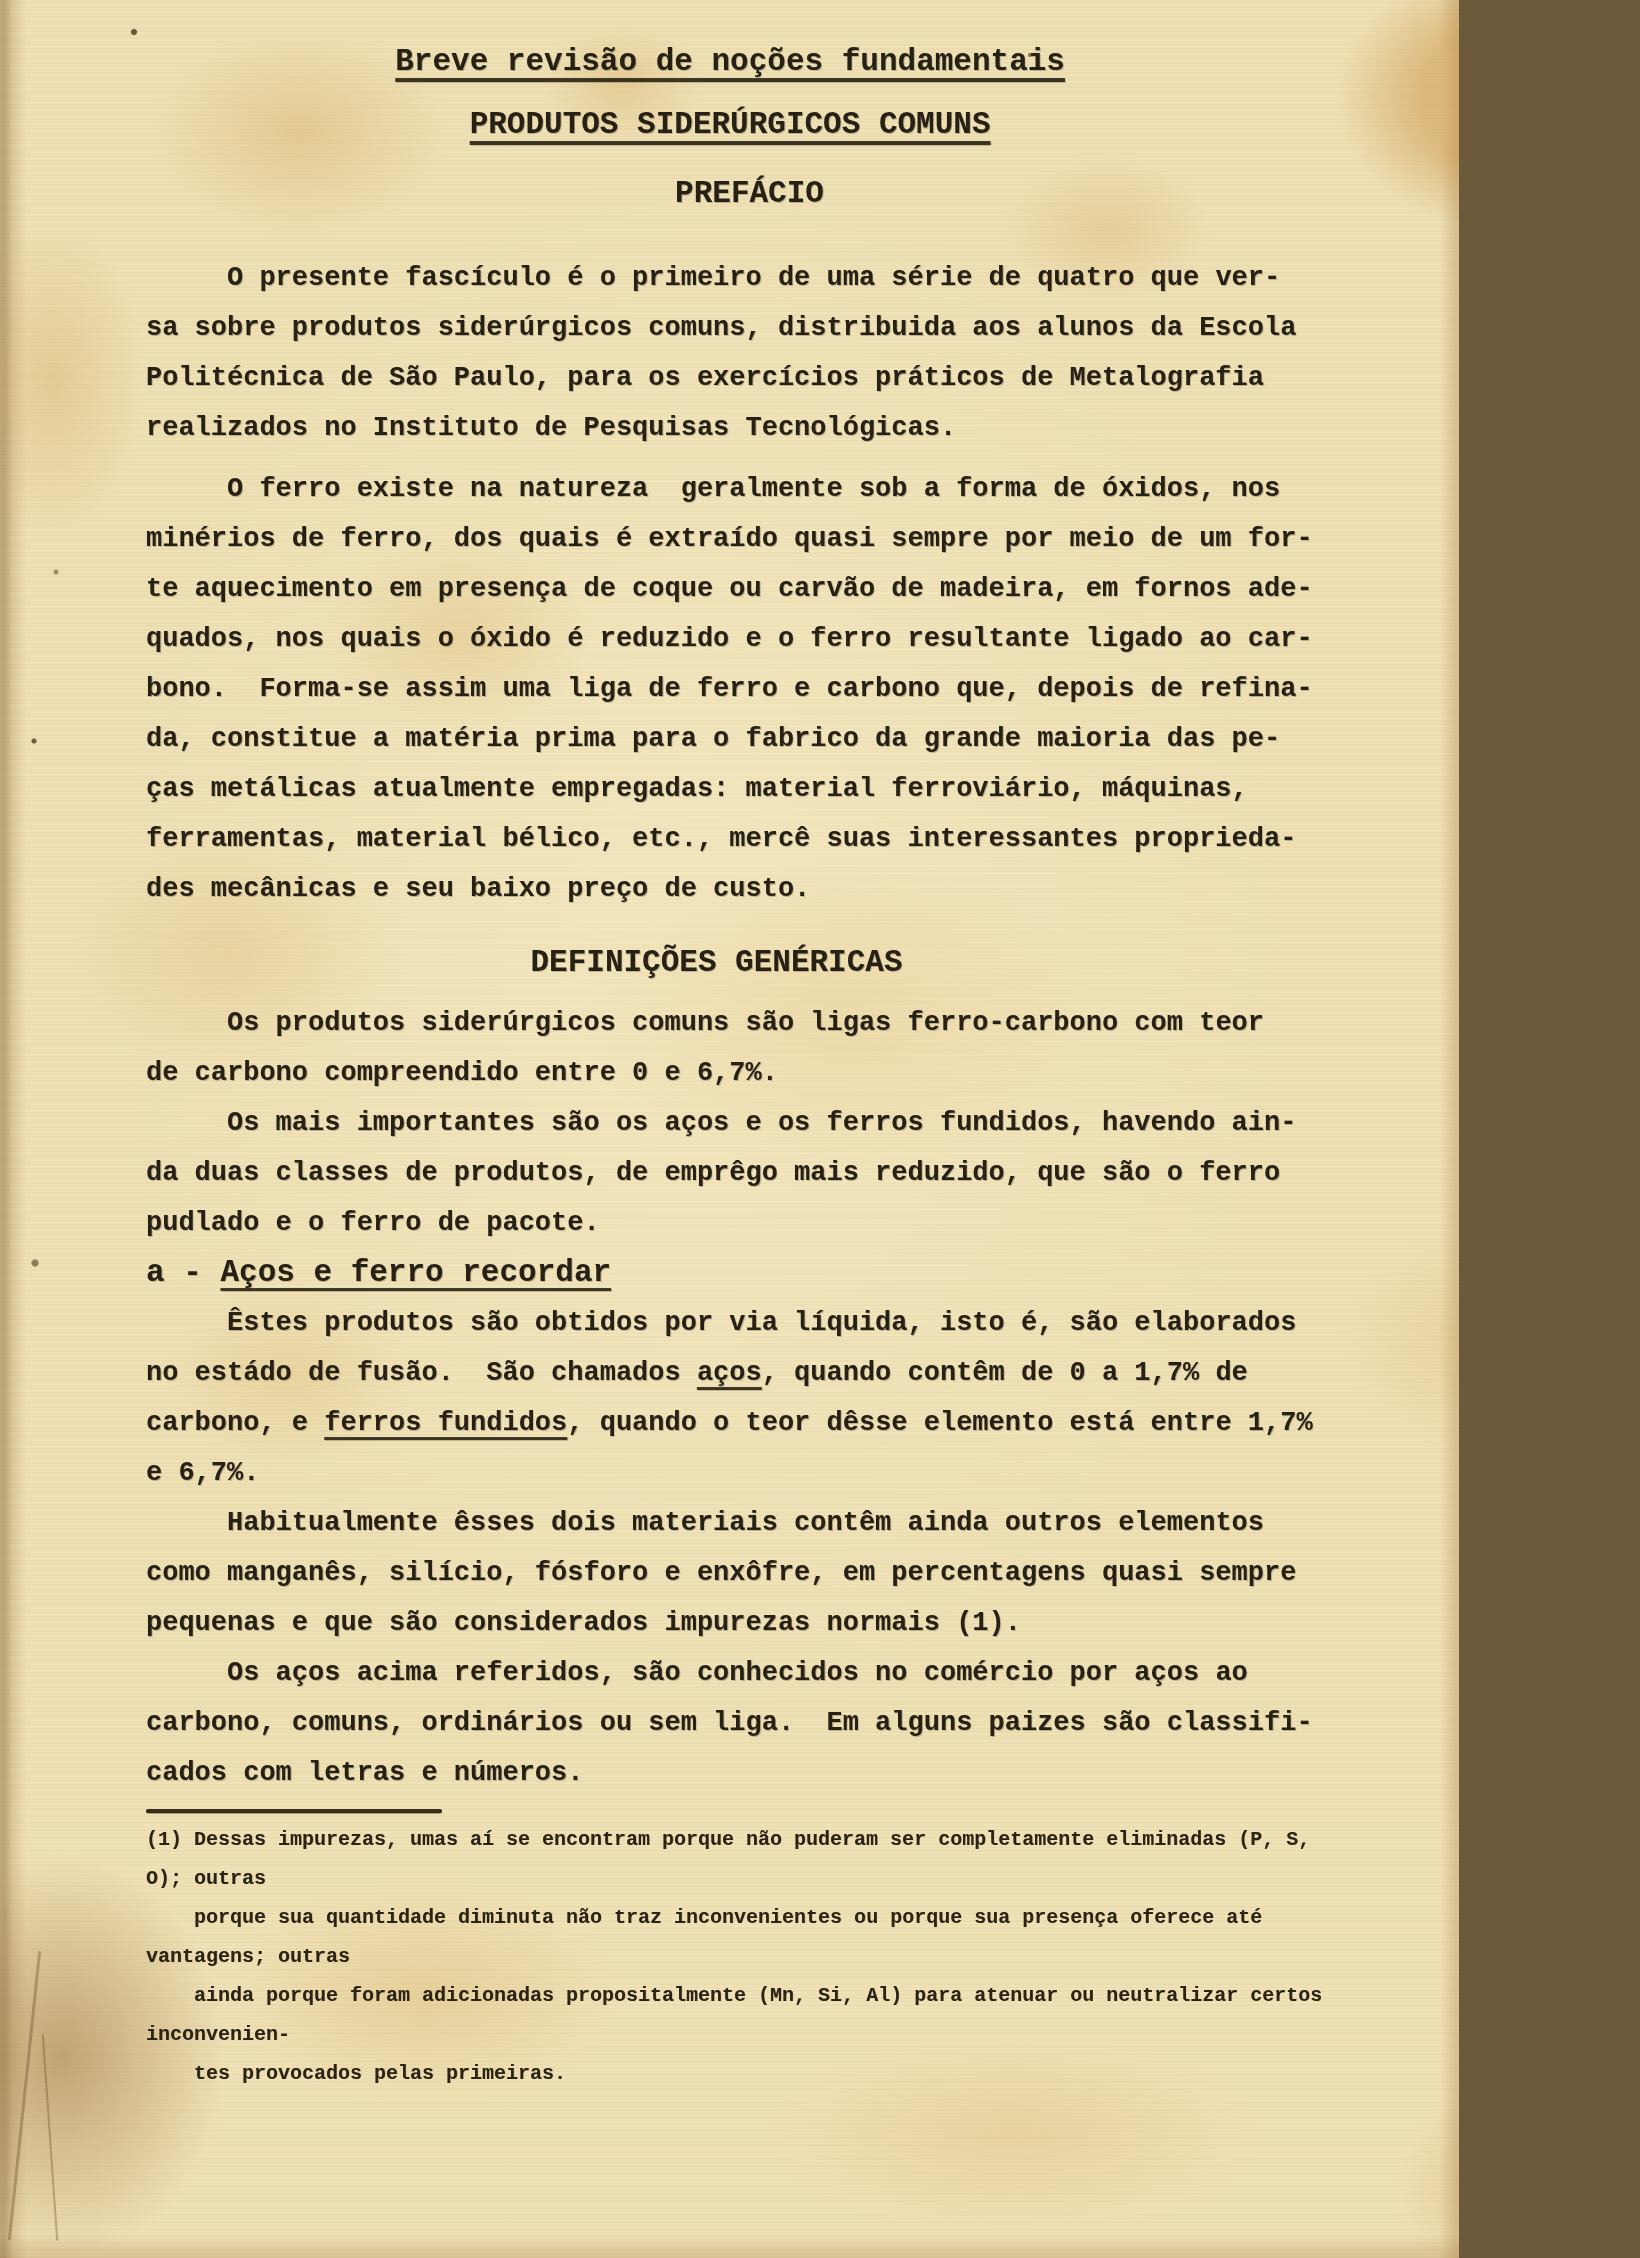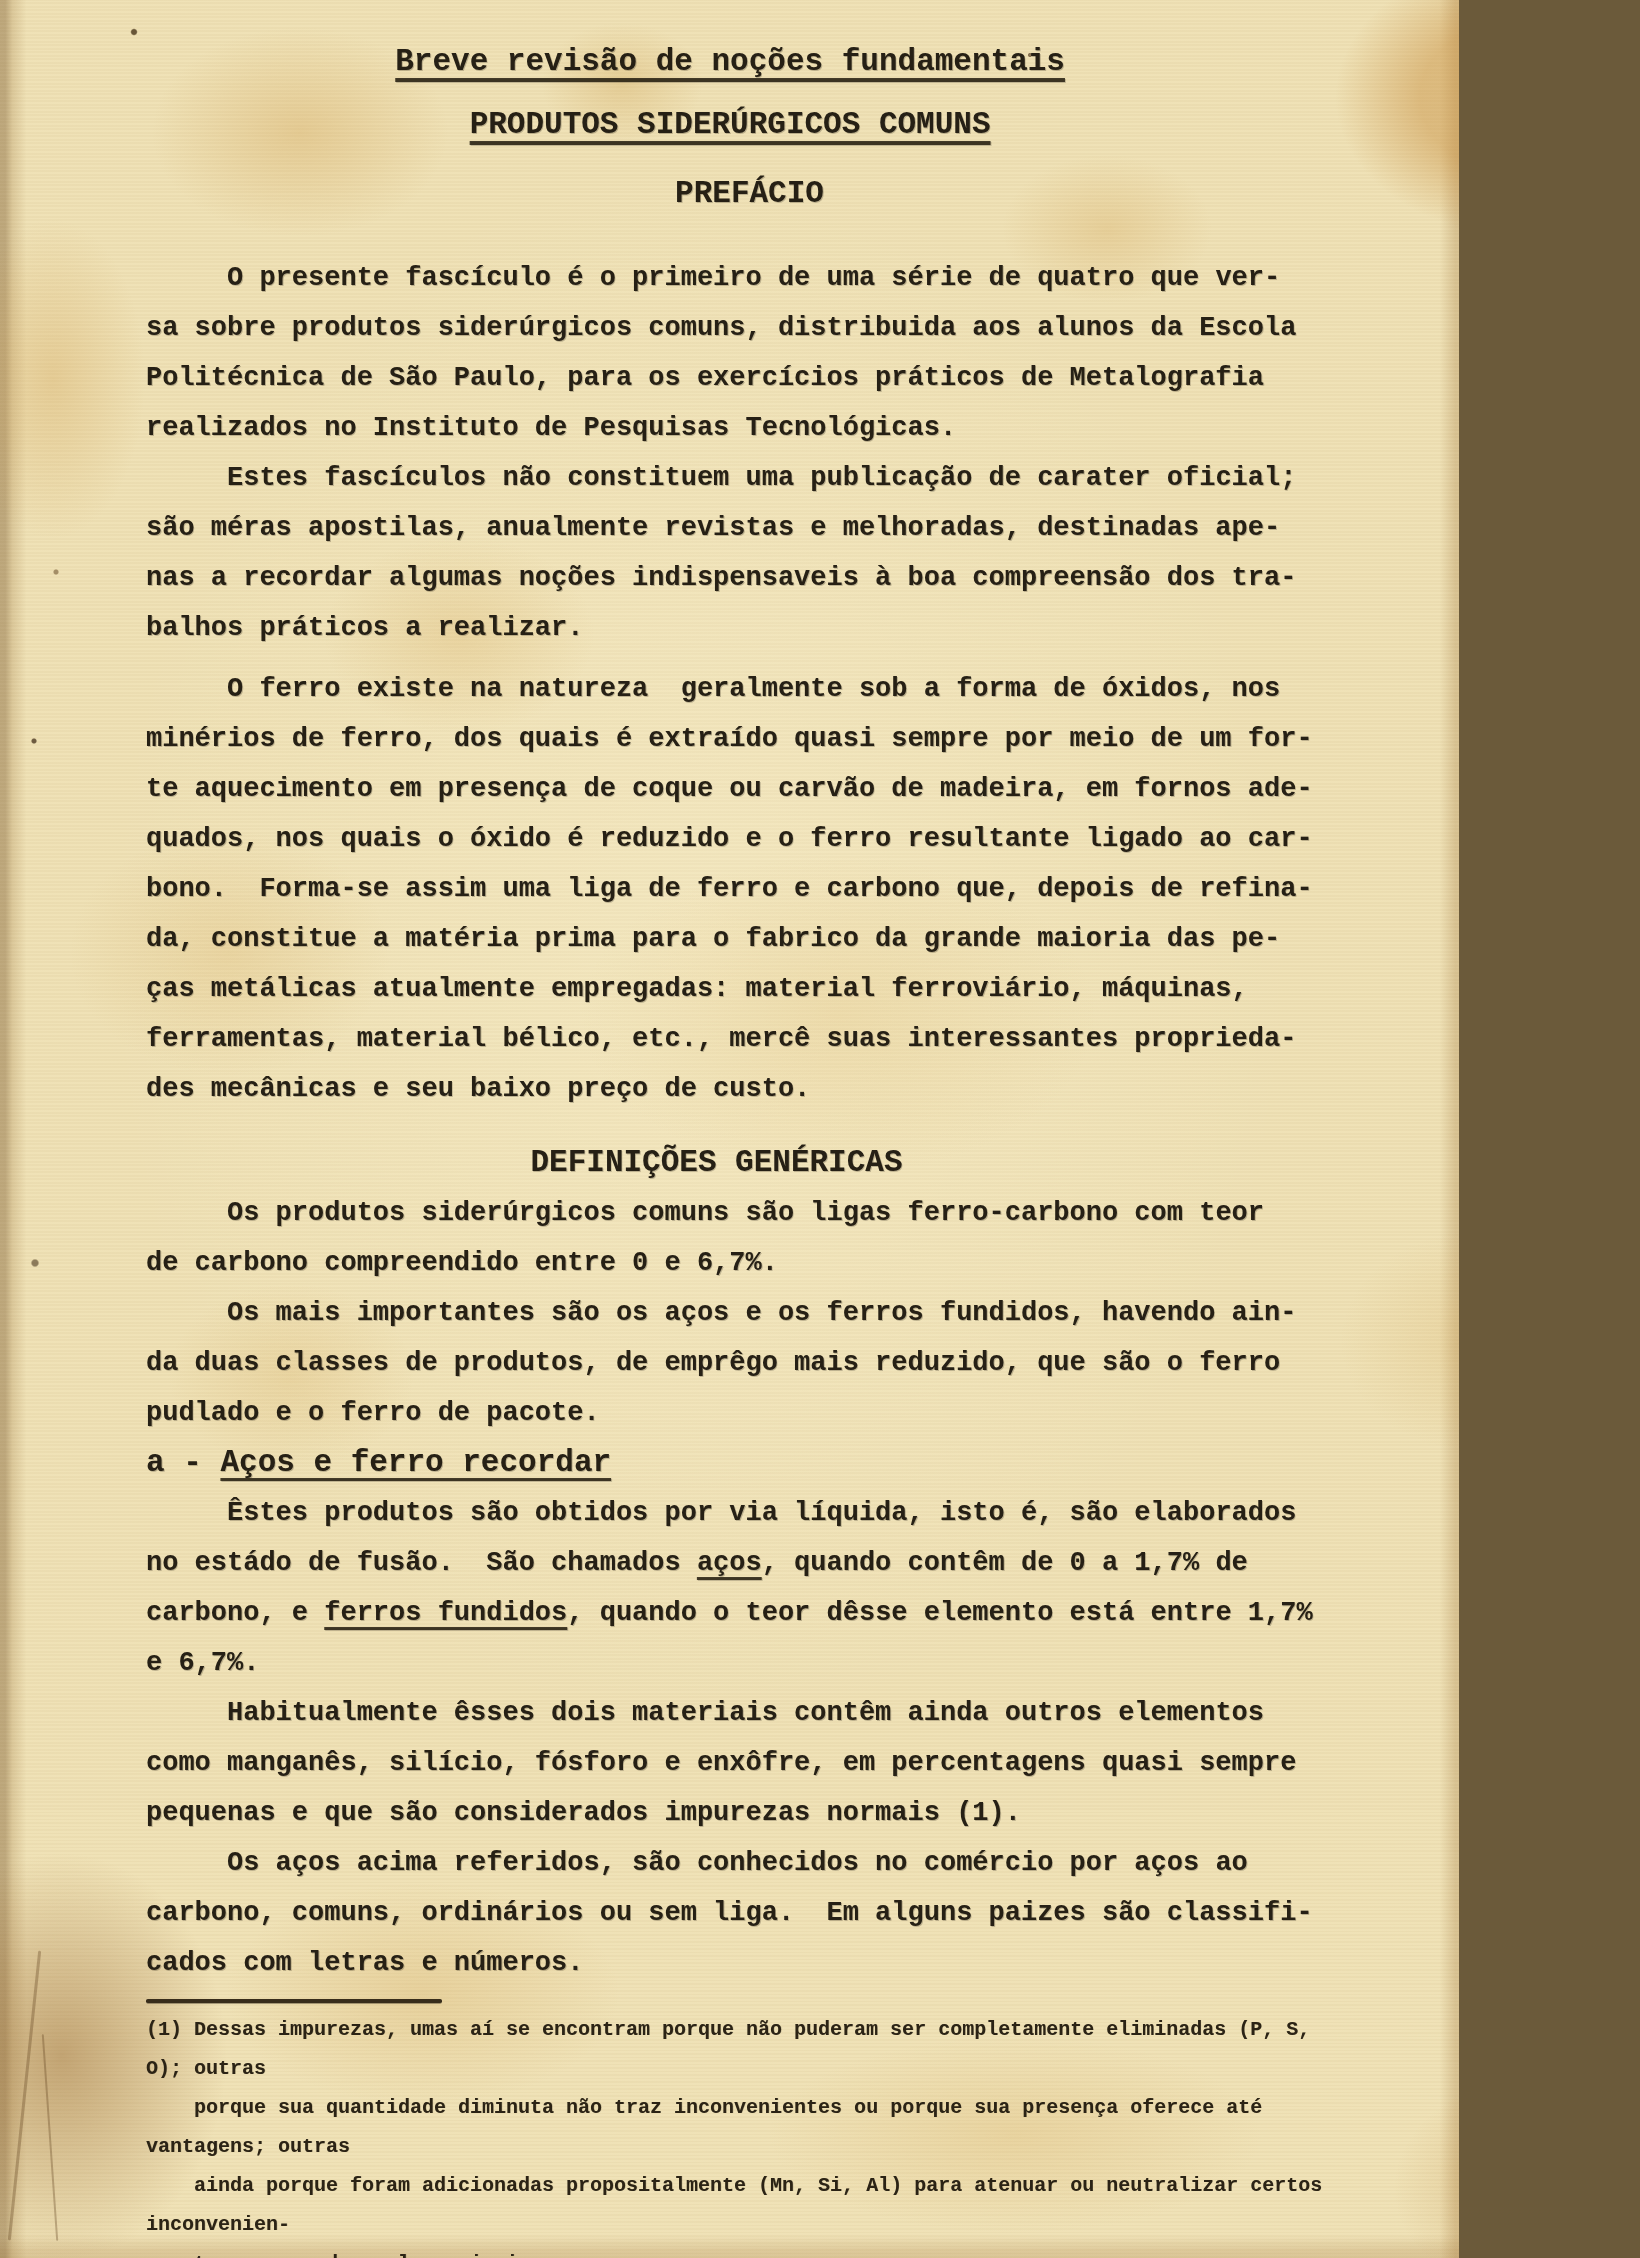--- a/index.html
+++ b/index.html
@@ -64,21 +64,21 @@
     text-underline-offset:8px;
     text-decoration-color:rgba(38,30,16,0.85);
   }
   .t-main{transform:translateX(-19.4px);}
   .t-sub{margin-top:13.2px;transform:translateX(-19.4px);}
   .h-prefacio{margin-top:18.5px;}
   .p1{margin-top:34px;}
   .h-nocoes{margin-top:25.6px;transform:translateX(-40px);}
   .p-nocoes{margin-top:11.5px;}
   .h-definicoes{margin-top:24px;transform:translateX(-33px);}
-  .p-def1{margin-top:0;}
+  .p-def1{margin-top:10px;}
   .subheading{
     font-size:31px;line-height:50px;white-space:pre;
   }
   .u{
     text-decoration:underline;
     text-decoration-thickness:3.1px;
     text-underline-offset:7px;
     text-decoration-color:rgba(38,30,16,0.85);
   }
   .footnote-rule{
@@ -110,24 +110,20 @@
 
     <div class="heading underlined t-sub">PRODUTOS SIDERÚRGICOS COMUNS</div>
 
     <div class="heading h-prefacio">PREFÁCIO</div>
 
     <div class="para p1">     O presente fascículo é o primeiro de uma série de quatro que ver-
 sa sobre produtos siderúrgicos comuns, distribuida aos alunos da Escola
 Politécnica de São Paulo, para os exercícios práticos de Metalografia
 realizados no Instituto de Pesquisas Tecnológicas.</div>
 
-    <div class="para">     Estes fascículos não constituem uma publicação de carater oficial;
-são méras apostilas, anualmente revistas e melhoradas, destinadas ape-
-nas a recordar algumas noções indispensaveis à boa compreensão dos tra-
-balhos práticos a realizar.</div>
 
 
     <div class="para p-nocoes">     O ferro existe na natureza  geralmente sob a forma de óxidos, nos
 minérios de ferro, dos quais é extraído quasi sempre por meio de um for-
 te aquecimento em presença de coque ou carvão de madeira, em fornos ade-
 quados, nos quais o óxido é reduzido e o ferro resultante ligado ao car-
 bono.  Forma-se assim uma liga de ferro e carbono que, depois de refina-
 da, constitue a matéria prima para o fabrico da grande maioria das pe-
 ças metálicas atualmente empregadas: material ferroviário, máquinas,
 ferramentas, material bélico, etc., mercê suas interessantes proprieda-

